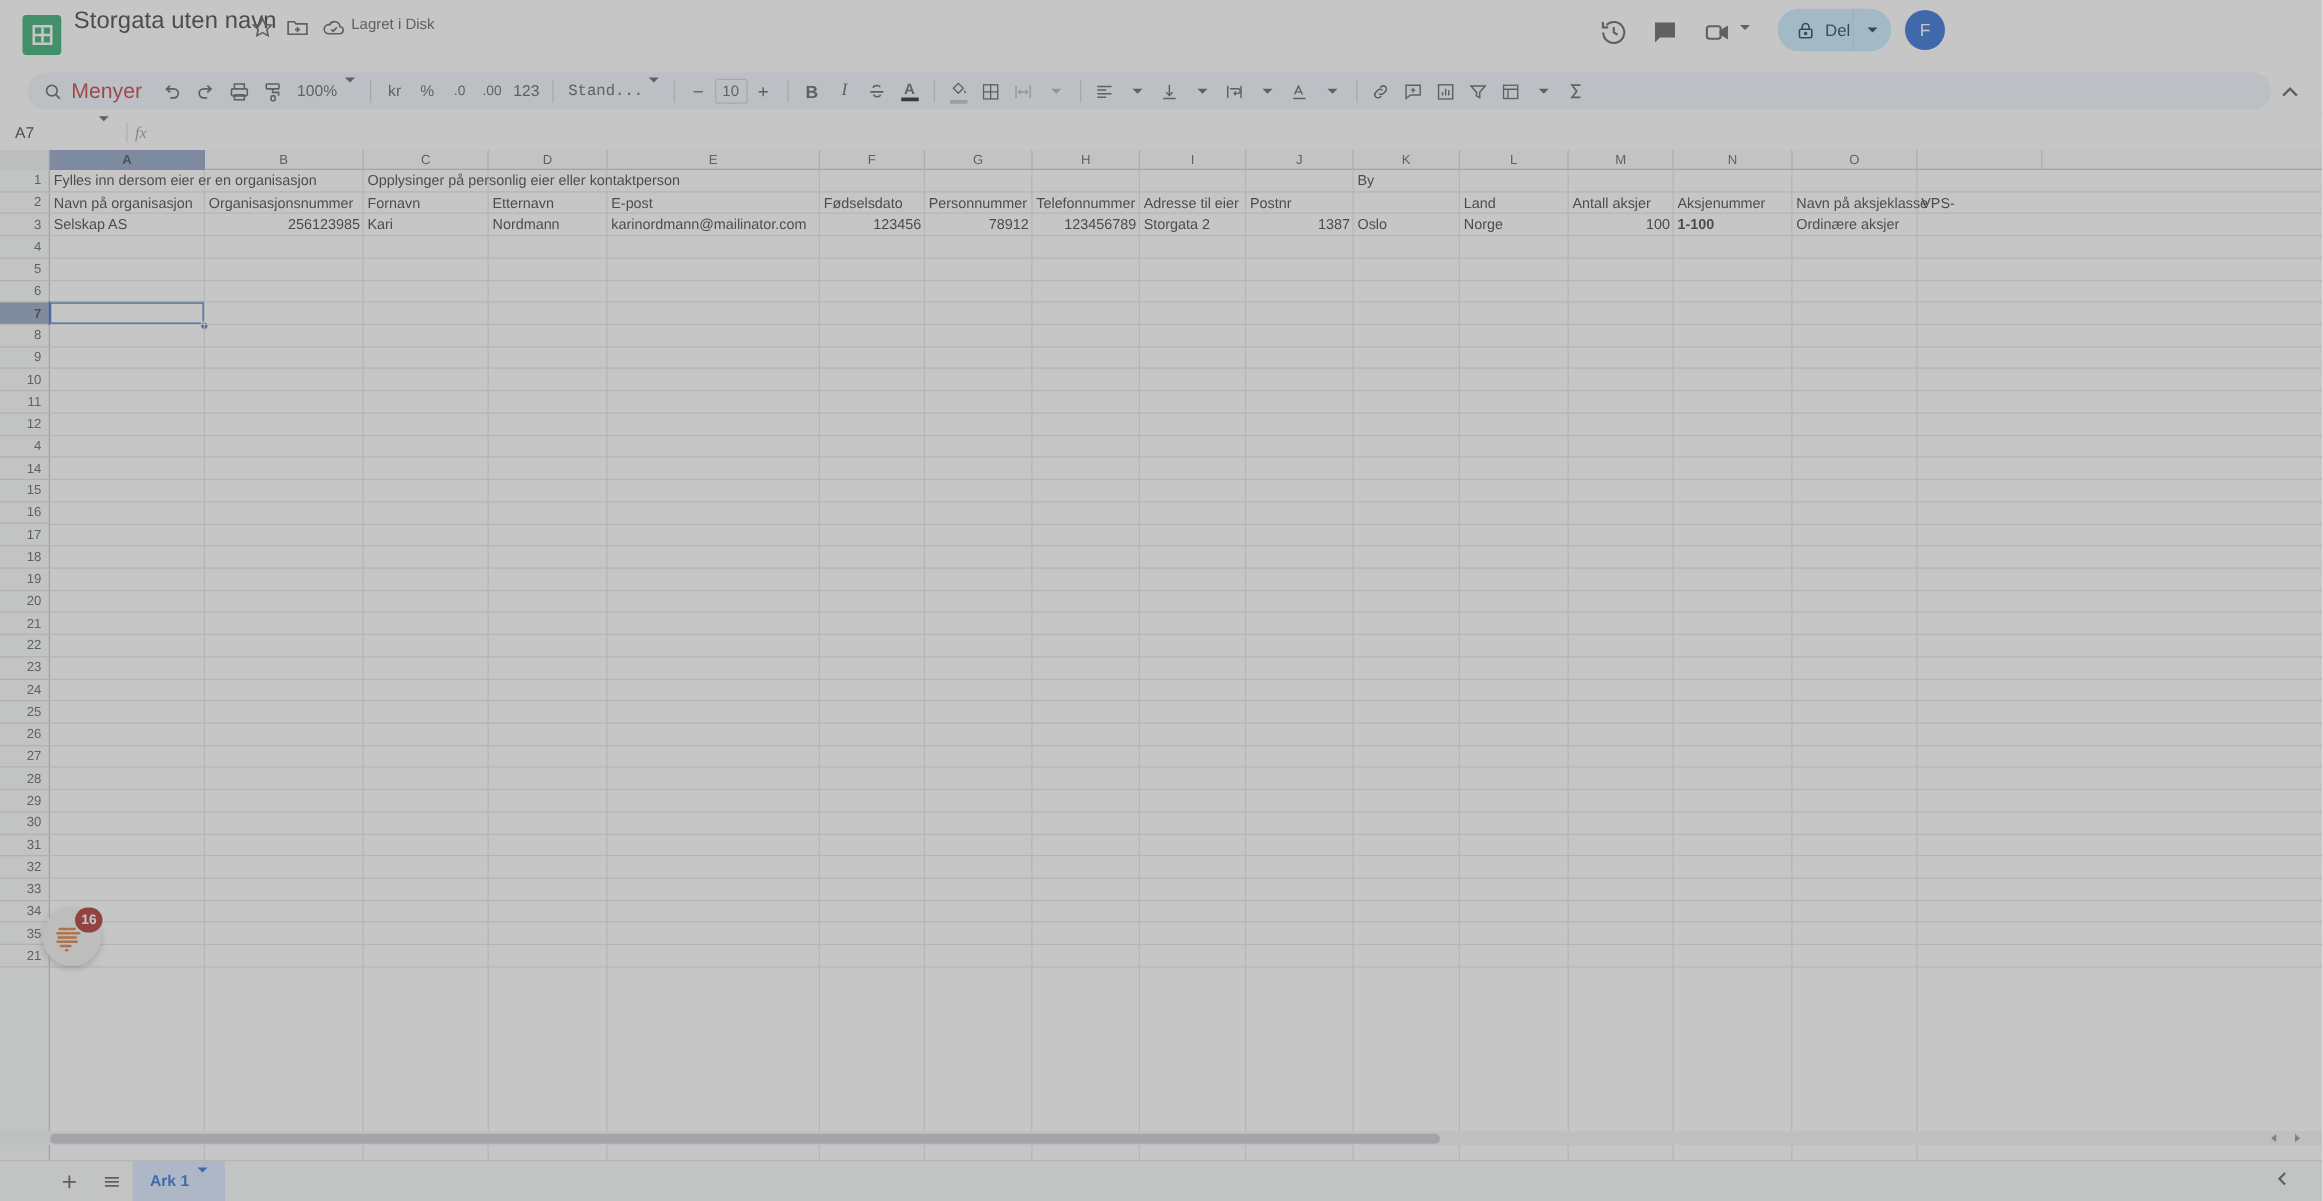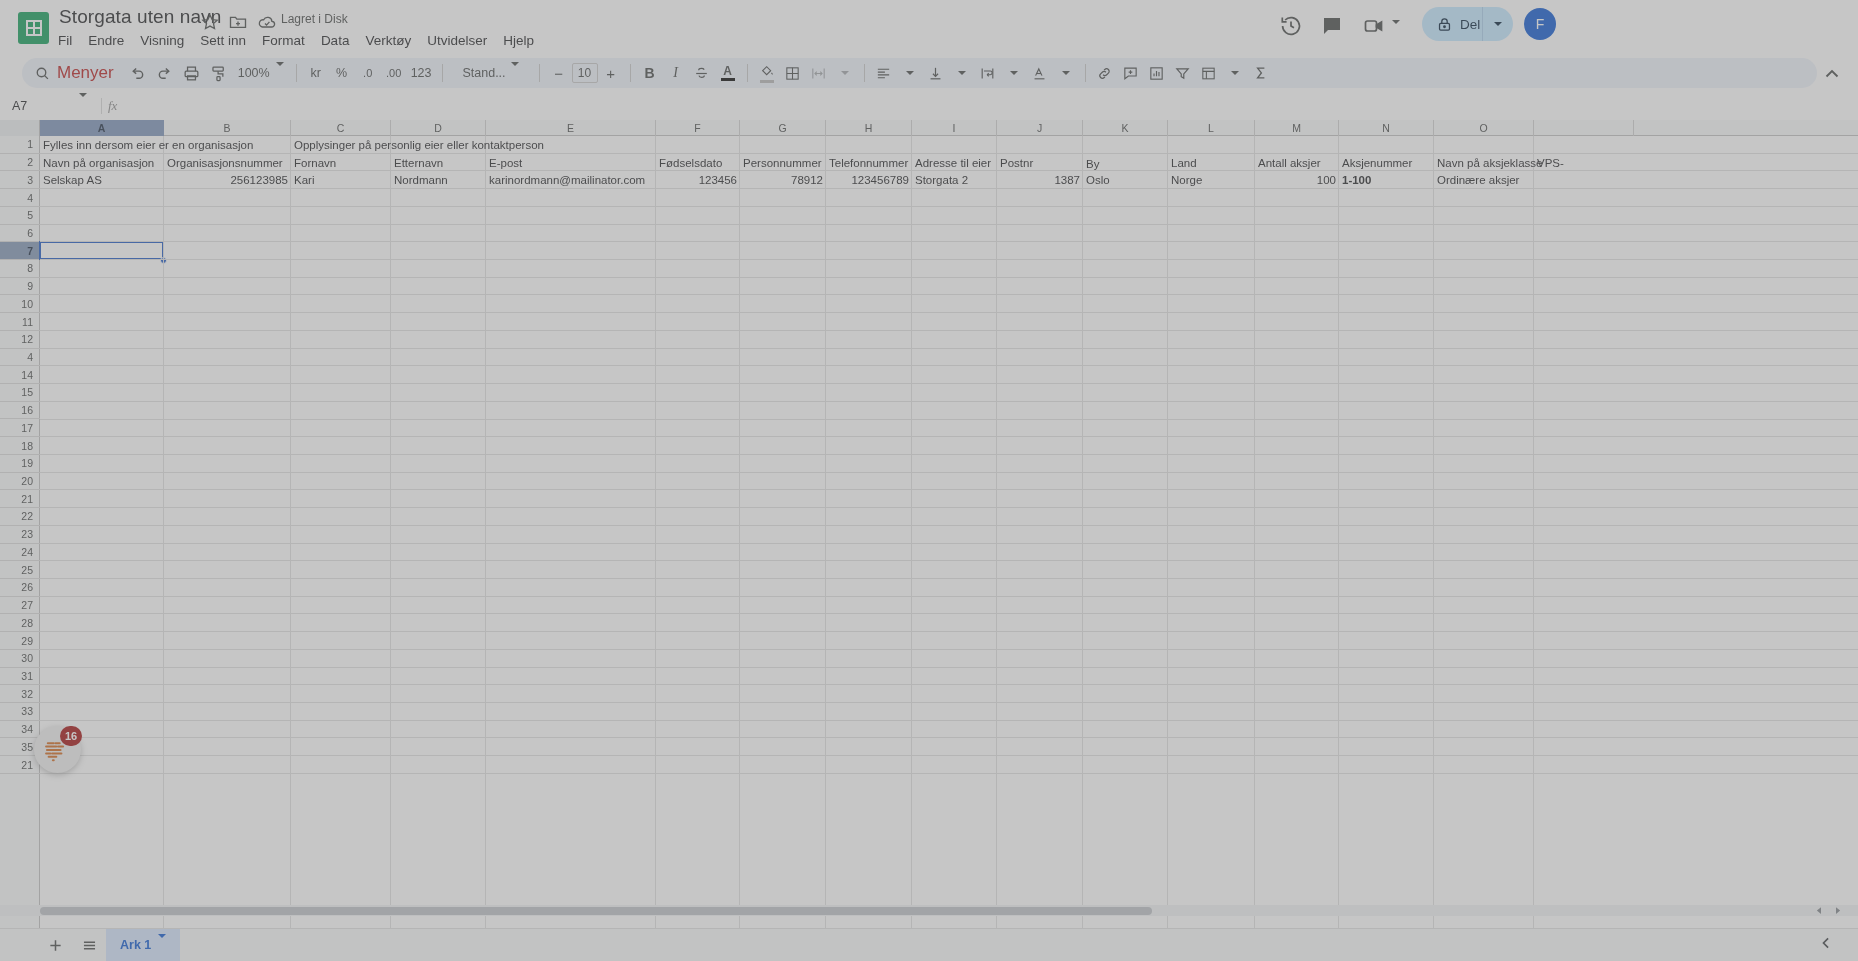--- a/index.html
+++ b/index.html
@@ -78,21 +78,21 @@
   }
   .tb-btn {
     height:26px; min-width:26px; border-radius:4px; display:flex; align-items:center; justify-content:center;
     color:#444746; font-size:12.5px; cursor:pointer; padding:0 4px;
   }
   #menus-search { display:flex; align-items:center; gap:6px; padding:0 10px 0 6px; height:26px; }
   #menus-search .label { font-size:17px; color:#b91c1c; }
   .tb-sep { width:1px; height:18px; background:#c7c7c7; margin:0 6px; }
   .tb-text { font-size:12.5px; color:#444746; }
   #zoom-ctl { display:flex; align-items:center; gap:6px; padding:0 6px; }
-  #font-ctl { display:flex; align-items:center; gap:5px; padding:0 6px; width:84px; }
+  #font-ctl { display:flex; align-items:center; gap:5px; padding:0 6px; width:84px;font-family:Liberation Mono, monospace; }
   #font-name { font-size:12.5px; color:#444746; white-space:nowrap; overflow:hidden; }
   #fontsize-box {
     width:26px; height:20px; border:1px solid #c7c7c7; border-radius:2px; background:#edf2fa;
     display:flex; align-items:center; justify-content:center; font-size:12px; color:#444746;
   }
   #collapse-toolbar { position:absolute; right:14px; top:62px; width:24px; height:24px; color:#444746; cursor:pointer; }
 
   
   #formulabar { position:absolute; left:0; top:92px; width:1858px; height:28px; background:#fff; display:flex; align-items:center; }
   #namebox { width:95px; display:flex; align-items:center; justify-content:space-between; padding:0 8px 0 12px; }
@@ -189,31 +189,20 @@
 
   <div class="title-icon" id="cloud-icon">
     <svg viewBox="0 0 24 24" width="20" height="20" fill="none" stroke="#444746" stroke-width="1.6">
       <path d="M6.4 18h11.1a3.4 3.4 0 0 0 .4-6.8A5.2 5.2 0 0 0 8 9.4 3.9 3.9 0 0 0 6.4 18z"></path>
       <path d="M9.6 13.8l1.9 1.9 3.4-3.8"></path>
     </svg>
   </div>
 
   <div id="saved-text">Lagret i Disk</div>
 
-  <div id="menubar">
-    <div class="menu-item">Fil</div>
-    <div class="menu-item">Endre</div>
-    <div class="menu-item">Visning</div>
-    <div class="menu-item">Sett inn</div>
-    <div class="menu-item">Format</div>
-    <div class="menu-item">Data</div>
-    <div class="menu-item">Verktøy</div>
-    <div class="menu-item">Utvidelser</div>
-    <div class="menu-item">Hjelp</div>
-  </div>
 
   <div class="tb-right-icon" id="history-icon">
     <svg viewBox="0 0 24 24" width="24" height="24" fill="none" stroke="#444746" stroke-width="1.7">
       <path d="M3.6 12a8.4 8.4 0 1 0 2.5-6"></path>
         <path d="M3.3 3.6v4.3h4.3"></path>
         <path d="M12 7.6V12l3 1.8"></path>
     </svg>
   </div>
 
   <div class="tb-right-icon" id="comment-icon">
@@ -590,21 +579,21 @@
       <div class="cell" style="left: 0px; top: 17.72px; width: 124px;">Navn på organisasjon</div>
       <div class="cell" style="left: 124px; top: 17.72px; width: 127px;">Organisasjonsnummer</div>
       <div class="cell" style="left: 251px; top: 17.72px; width: 100px;">Fornavn</div>
       <div class="cell" style="left: 351px; top: 17.72px; width: 95px;">Etternavn</div>
       <div class="cell" style="left: 446px; top: 17.72px; width: 170px;">E-post</div>
       <div class="cell" style="left: 616px; top: 17.72px; width: 84px;">Fødselsdato</div>
       <div class="cell" style="left: 700px; top: 17.72px; width: 86px;">Personnummer</div>
       <div class="cell" style="left: 786px; top: 17.72px; width: 86px;">Telefonnummer</div>
       <div class="cell" style="left: 872px; top: 17.72px; width: 85px;">Adresse til eier</div>
       <div class="cell" style="left: 957px; top: 17.72px; width: 86px;">Postnr</div>
-      <div class="cell" style="left: 1043px; top: 19px; width: 85px;">By</div>
+      <div class="cell" style="left: 1043px; top: 0; width: 85px;">By</div>
       <div class="cell" style="left: 1128px; top: 17.72px; width: 87px;">Land</div>
       <div class="cell" style="left: 1215px; top: 17.72px; width: 84px;">Antall aksjer</div>
       <div class="cell" style="left: 1299px; top: 17.72px; width: 95px;">Aksjenummer</div>
       <div class="cell" style="left: 1394px; top: 17.72px; width: 100px;">Navn på aksjeklasse</div>
       <div class="cell" style="left: 1494px; top: 17.72px; width: 100px;">VPS-</div>
       <div class="cell" style="left: 0px; top: 35.44px; width: 124px;">Selskap AS</div>
       <div class="cell num" style="left: 124px; top: 35.44px; width: 127px;">256123985</div>
       <div class="cell" style="left: 251px; top: 35.44px; width: 100px;">Kari</div>
       <div class="cell" style="left: 351px; top: 35.44px; width: 95px;">Nordmann</div>
       <div class="cell" style="left: 446px; top: 35.44px; width: 170px;">karinordmann@mailinator.com</div>

